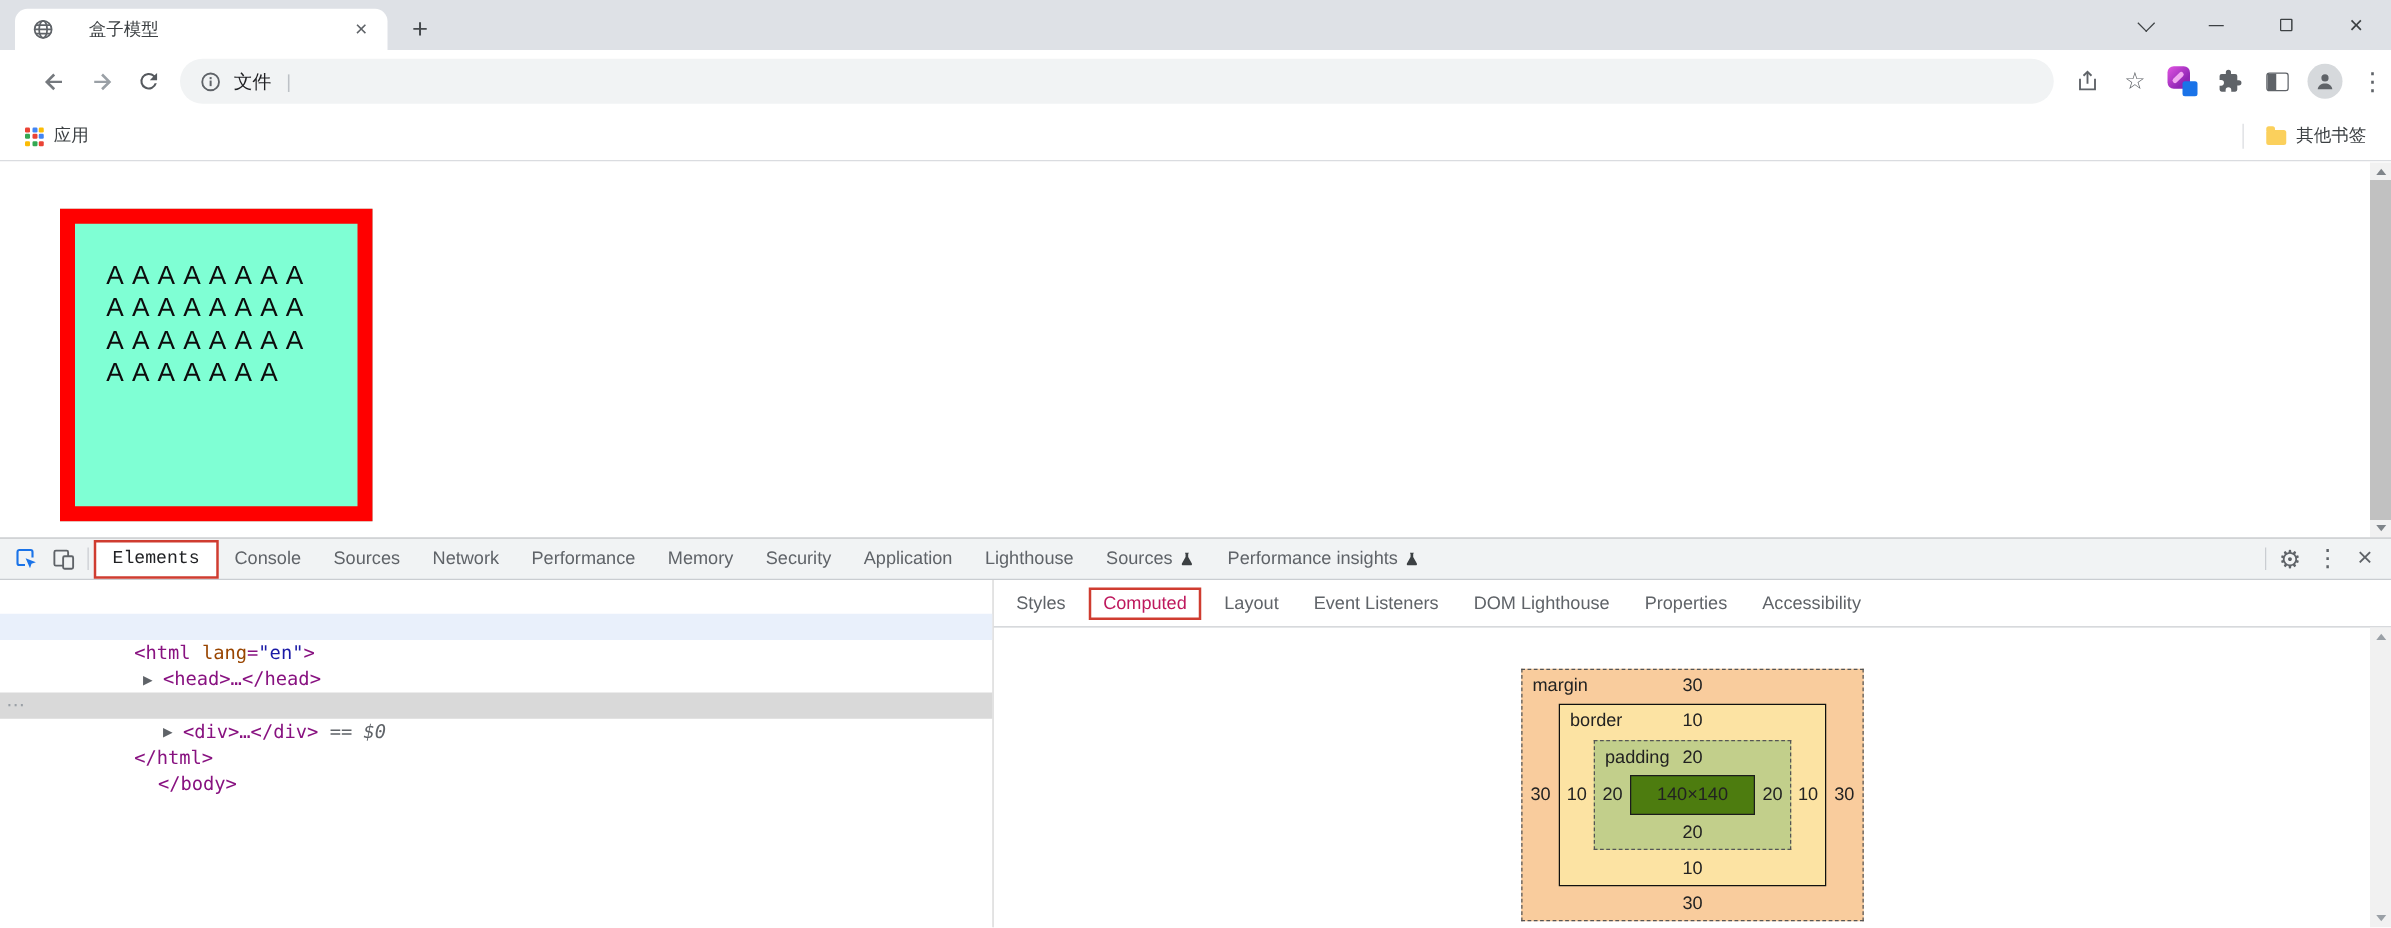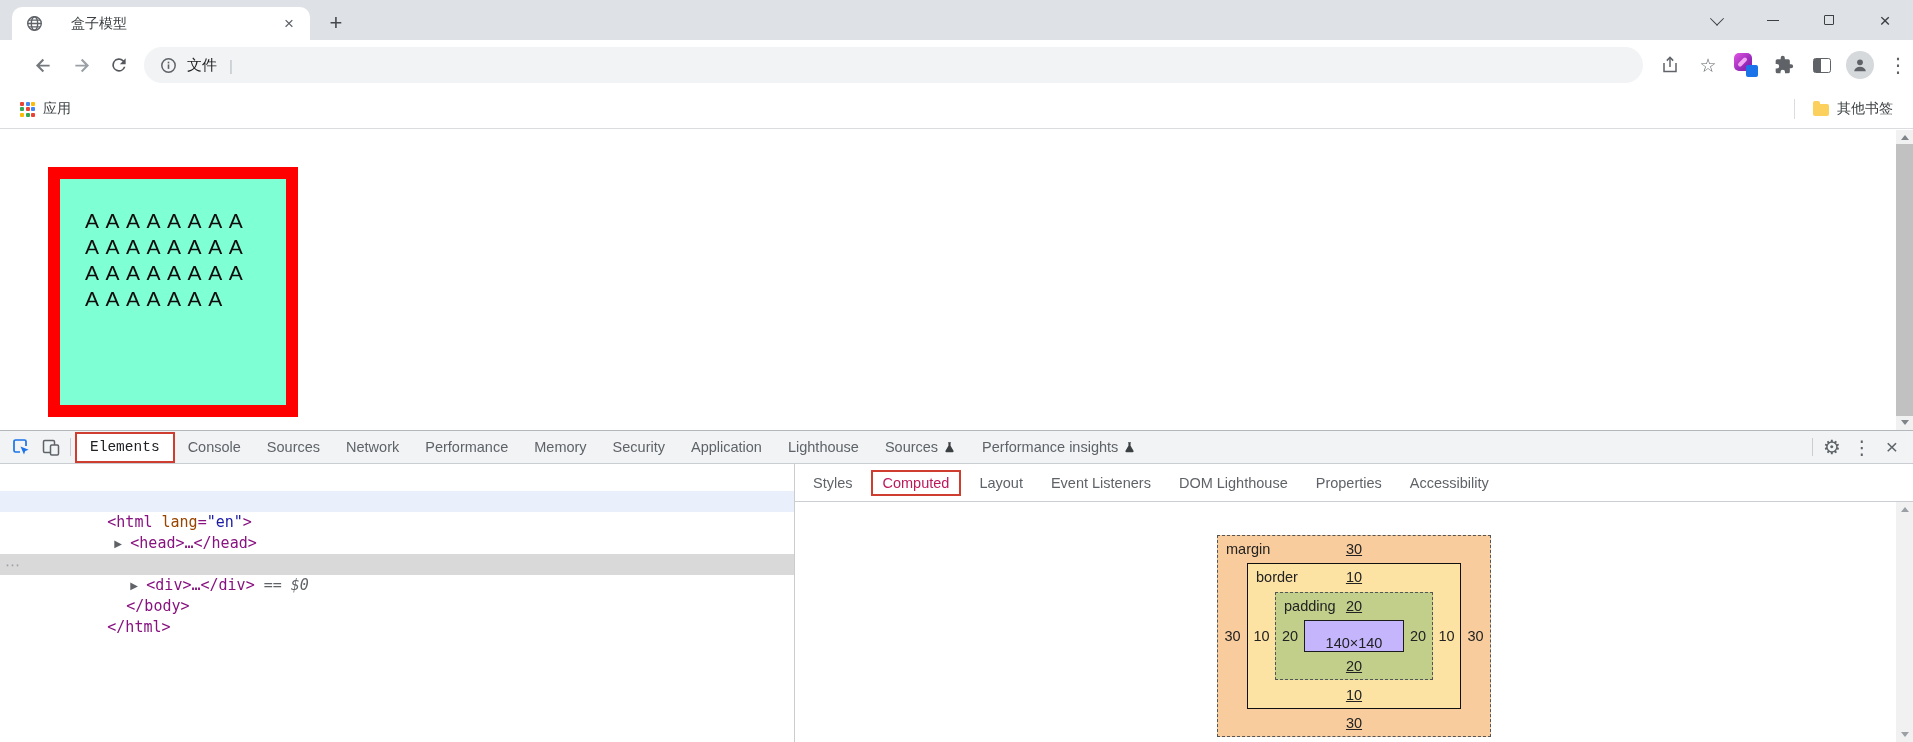--- a/index.html
+++ b/index.html
@@ -80,28 +80,28 @@
   .dt-right{flex:1;display:flex;flex-direction:column;position:relative;background:#fff;}
   .dt-subtabs{height:38px;border-bottom:1px solid #cacdd1;display:flex;align-items:center;padding-left:4px;box-sizing:border-box;}
   .dt-subtab{padding:0 14px;font-size:14.5px;color:#5f6368;white-space:nowrap;}
   .dt-subtab.active{color:#be185d;}
   .dt-subtab.annot-red{padding:3px 10px;margin:0 4px;}
   .computed{flex:1;position:relative;}
 
   
   .bmodel{margin:33px auto 0;width:274px;height:202px;box-sizing:border-box;font-size:14.5px;color:#222;}
   .bm-box{box-sizing:border-box;display:flex;flex-direction:column;}
-  .bm-row-top,.bm-row-bot{height:26px;position:relative;display:flex;align-items:center;justify-content:center;flex:0 0 auto;text-decoration:underline;}
+  .bm-row-top,.bm-row-bot{height:26px;position:relative;display:flex;align-items:center;justify-content:center;flex:0 0 auto;}
   .bm-label{position:absolute;left:8px;top:50%;transform:translateY(-50%);}
   .bm-mid{flex:1;display:flex;align-items:center;}
   .bm-side{text-align:center;flex:0 0 auto;}
   .bm-margin{width:274px;height:202px;background:#f9cc9d;border:1px dashed #555;}
   .bm-border{width:214px;height:146px;background:#fce3a3;border:1px solid #101010;}
   .bm-padding{width:158px;height:88px;background:#c2cf8b;border:1px dashed #555;}
-  .bm-content{width:100px;height:30px;background:#c4b5fd;border:1px solid #1c1c1c;display:flex;align-items:flex-end;justify-content:center;margin:0 auto;}
+  .bm-content{width:100px;height:30px;background:#4d7c0f;border:1px solid #1c1c1c;display:flex;align-items:center;justify-content:center;margin:0 auto;}
   .w29{width:29px;} .w27{width:27px;} .w28{width:28px;}
   .dt-scroll{position:absolute;right:0;top:34px;bottom:0;width:17px;background:#f1f1f1;}
 </style>
 </head>
 <body>
 
 <div class="window">
 
   <div class="tabstrip">
     <div class="tab">
@@ -314,25 +314,25 @@
         </div>
         <div class="dom-row pl24">
           <span class="tw">▶</span><span class="tok-tag">&lt;head&gt;…&lt;/head&gt;</span>
         </div>
         <div class="dom-row pl24">
           <span class="tw">▼</span><span class="tok-tag">&lt;body&gt;</span>
         </div>
         <div class="dom-row pl40 row-div">
           <span class="gutter-dots">⋯</span><span class="tw">▶</span><span class="tok-tag">&lt;div&gt;…&lt;/div&gt;</span><span class="tok-eq"> == $0</span>
         </div>
+        <div class="dom-row pl17">
+          <span class="tok-tag">&lt;/html&gt;</span>
+        </div>
         <div class="dom-row pl36">
           <span class="tok-tag">&lt;/body&gt;</span>
-        </div>
-        <div class="dom-row pl17">
-          <span class="tok-tag">&lt;/html&gt;</span>
         </div>
       </div>
 
       <div class="dt-right">
         <div class="dt-subtabs">
           <div class="dt-subtab"><span>Styles</span></div>
           <div class="dt-subtab active annot-red"><span>Computed</span></div>
           <div class="dt-subtab"><span>Layout</span></div>
           <div class="dt-subtab"><span>Event Listeners</span></div>
           <div class="dt-subtab"><span>DOM Lighthouse</span></div>

